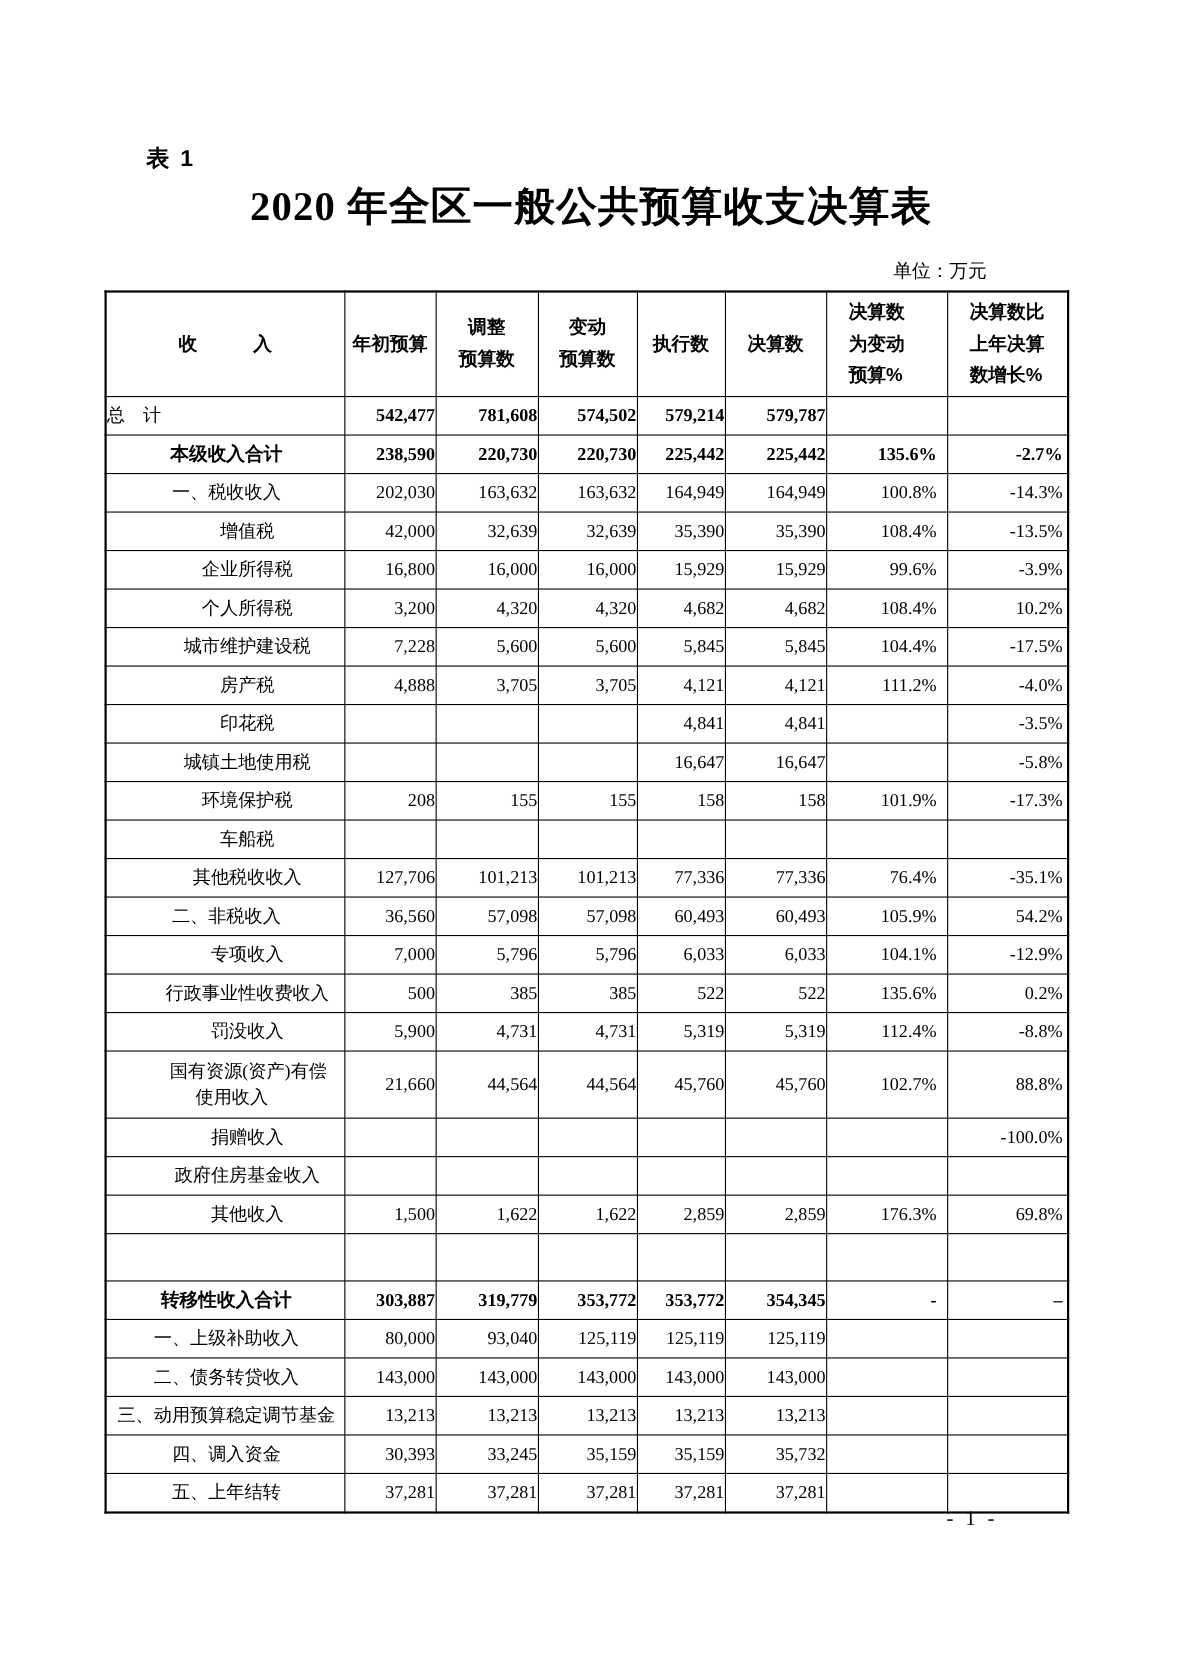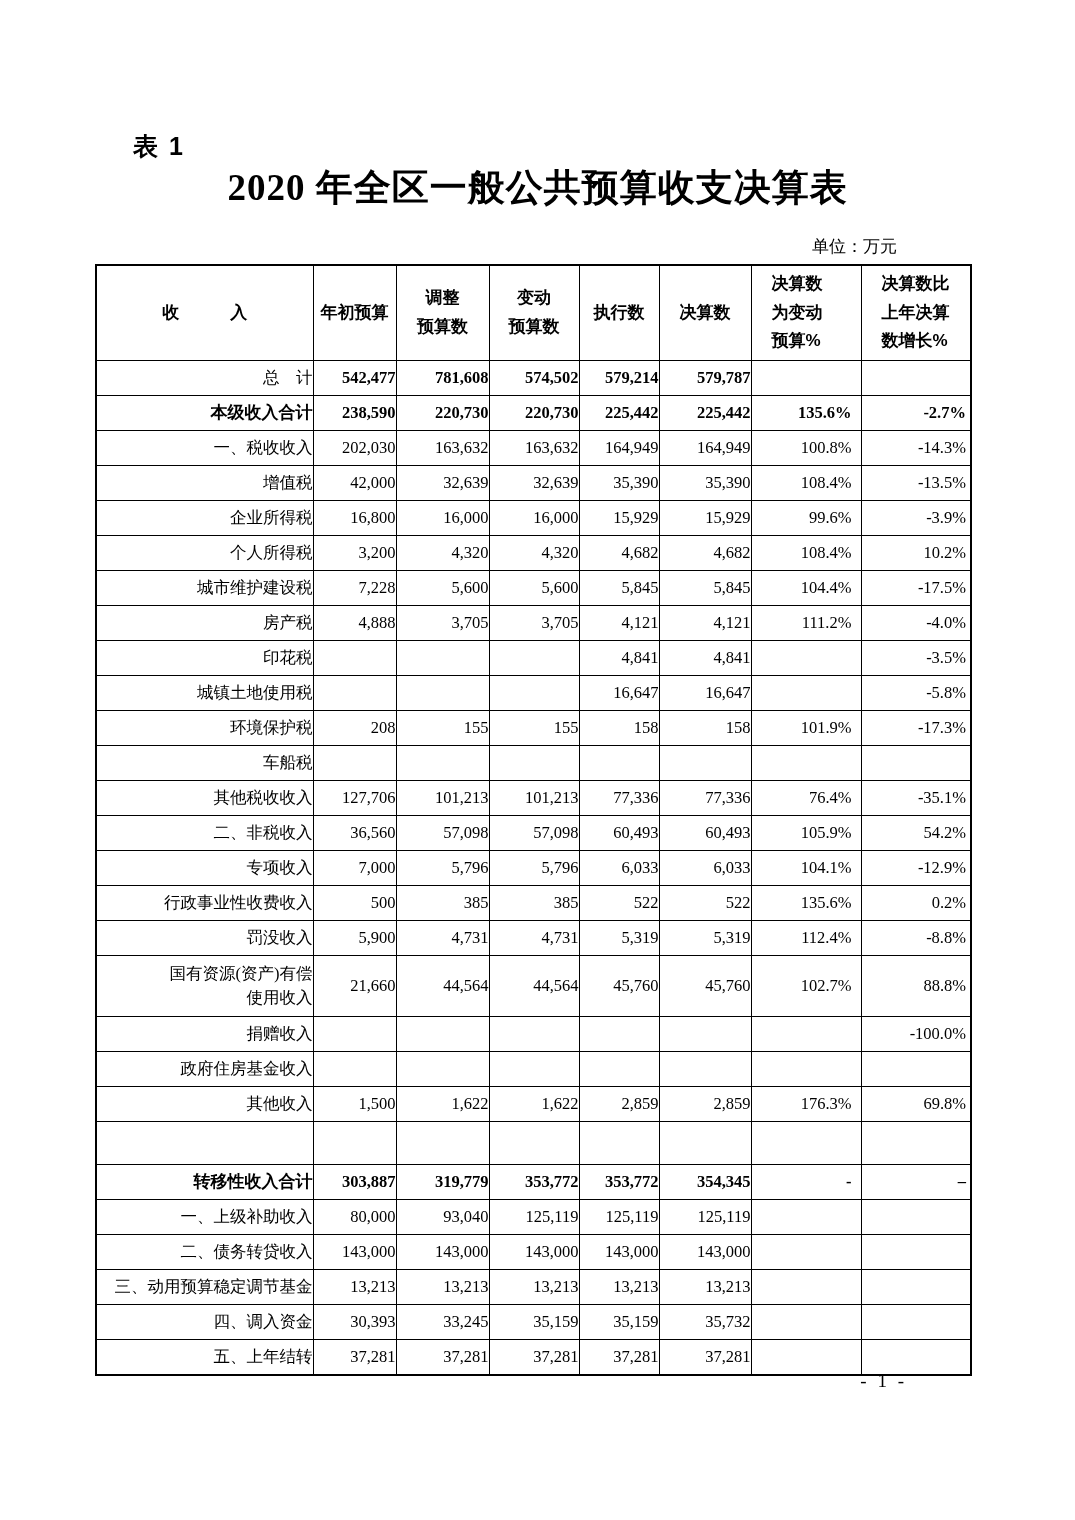--- a/index.html
+++ b/index.html
@@ -7,21 +7,21 @@
     width:1075px; height:1520px;
     background:#ffffff; color:#000;
     font-family:"Liberation Serif","DejaVu Serif",serif;
     position:relative; overflow:hidden;
   }
   .sheet { position:absolute; inset:0; }
 
   .table-label {
     position:absolute; left:133px; top:130px;
     font-family:"Liberation Sans","DejaVu Sans",sans-serif;
-    font-size:25px; font-weight:bold; letter-spacing:2px;
+    font-size:21px; font-weight:bold; letter-spacing:2px;
   }
   .doc-title {
     position:absolute; left:0; right:0; top:163px;
     text-align:center;
     font-size:37px; font-weight:bold; letter-spacing:1px;
     font-family:"Liberation Serif","DejaVu Serif",serif;
   }
   .unit-label {
     position:absolute; top:235px; right:178px;
     font-size:17px;
@@ -53,29 +53,29 @@
   table.budget th.h6, table.budget th.h7 {
     text-align:left; padding-left:20px;
   }
   table.budget td {
     height:34px;
     font-size:16.5px;
     vertical-align:middle;
     padding:0;
   }
   td.label {
-    text-align:right; padding-left:3px;
+    text-align:center; padding-left:3px;
     white-space:pre-line; line-height:1.45;
     font-size:17px;
   }
   td.num { text-align:right; padding-right:6px; }
   td.num.col6 { padding-right:9px; }
   td.num.col7 { padding-right:4px; }
 
-  tr.row-total td.label { text-align:right; padding-left:0;margin-top:37px; }
+  tr.row-total td.label { text-align:left; padding-left:0;margin-top:37px; }
   tr.row-total td.num { font-weight:bold;margin-top:16px; }
 
   tr.row-bold td.num { font-weight:bold; }
   tr.row-bold td.label {
     font-family:"Liberation Sans","DejaVu Sans",sans-serif;
     font-weight:bold; font-size:17px; padding-left:2px;
   }
 
   tr.row-l1 td.label { padding-left:2px;margin-left:28px; }
   tr.row-l2 td.label { padding-left:40px; }

